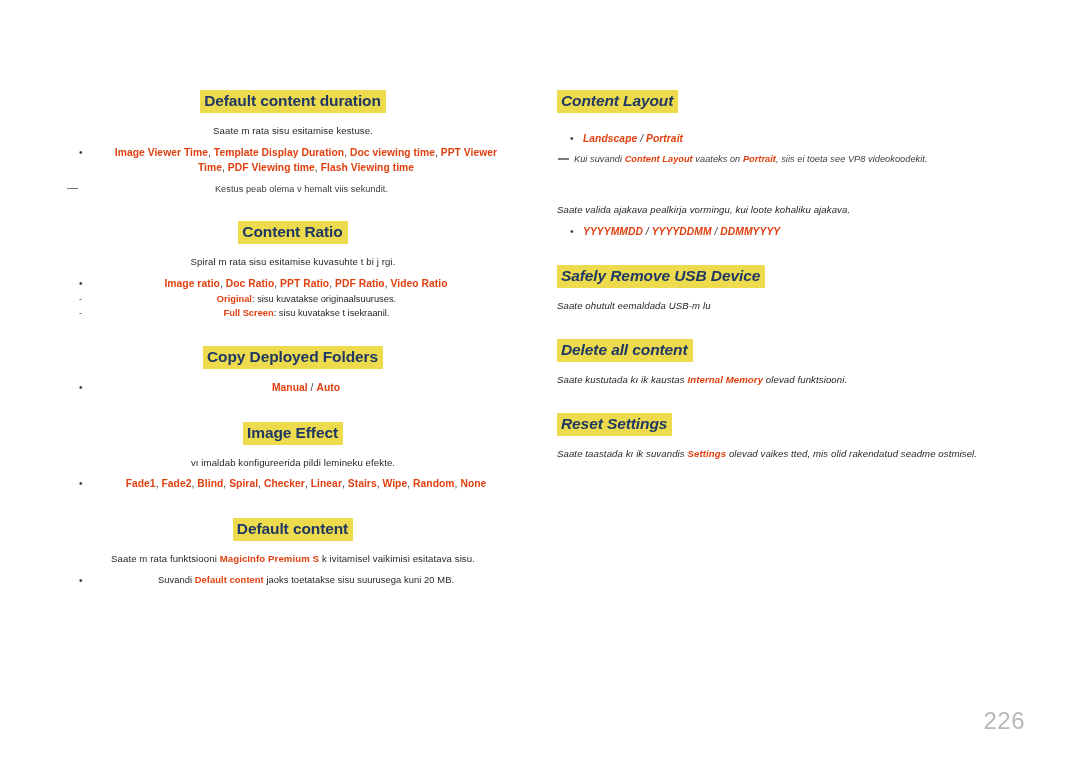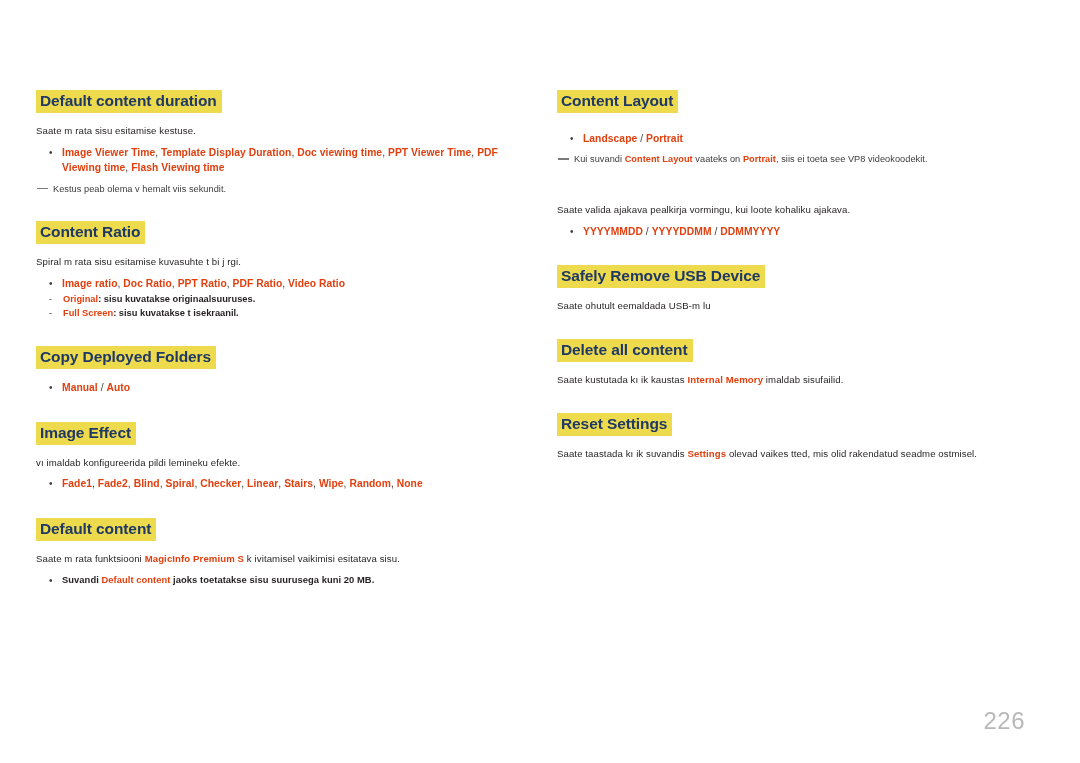--- a/index.html
+++ b/index.html
@@ -27,22 +27,22 @@
     left: 0;
     top: 90px;
     width: 1080px;
     display: flex;
     align-items: flex-start;
   }
 
   .col {
     box-sizing: border-box;
   }
-  .col-left  { width: 545px; padding-left: 36px; padding-right: 25px; }
-  .col-right { width: 535px; padding-left: 12px; padding-right: 28px; }
+  .col-left  { width: 545px; padding-left: 66px; padding-right: 25px; text-align: center; }
+  .col-right { width: 535px; padding-left: 12px; padding-right: 28px; font-style: italic; }
 
   
   .section { margin-bottom: 0; }
 
   h2.heading {
     font-size: 15.5px;
     font-weight: bold;
     color: #1f3864;
     margin: 0;
     padding: 0;
@@ -119,21 +119,21 @@
     color: #e0400f;
     font-weight: bold;
     margin-top: 44px;
   }
   .sep {
     color: #3d3d3d;
     font-weight: normal;
   }
   .plain {
     color: #231f20;
-    font-weight: bold;
+    font-weight: normal;
   }
 
   
   .note {
     position: relative;
     padding-left: 17px;
     font-size: 9.2px;
     line-height: 1.4;
     color: #3b3b3b;
     letter-spacing: 0.05px;
@@ -303,21 +303,21 @@
         <h2 class="heading"><span class="hl">Safely Remove USB Device</span></h2>
         <div class="sp-intro"></div>
         <p class="body">Saate ohutult eemaldada USB-m lu</p>
       </div>
 
       <div class="sp-block-lg"></div>
 
       <div class="section">
         <h2 class="heading"><span class="hl">Delete all content</span></h2>
         <div class="sp-intro"></div>
-        <p class="body"><span>Saate kustutada kı ik kaustas </span><span class="term">Internal Memory</span><span> imaldab sisufailid.</span></p>
+        <p class="body"><span>Saate kustutada kı ik kaustas </span><span class="term">Internal Memory</span><span> olevad funktsiooni.</span></p>
       </div>
 
       <div class="sp-block-lg"></div>
 
       <div class="section">
         <h2 class="heading"><span class="hl">Reset Settings</span></h2>
         <div class="sp-intro"></div>
         <p class="body"><span>Saate taastada kı ik suvandis </span><span class="term">Settings</span><span> olevad vaikes tted, mis olid rakendatud seadme ostmisel.</span></p>
       </div>
 

